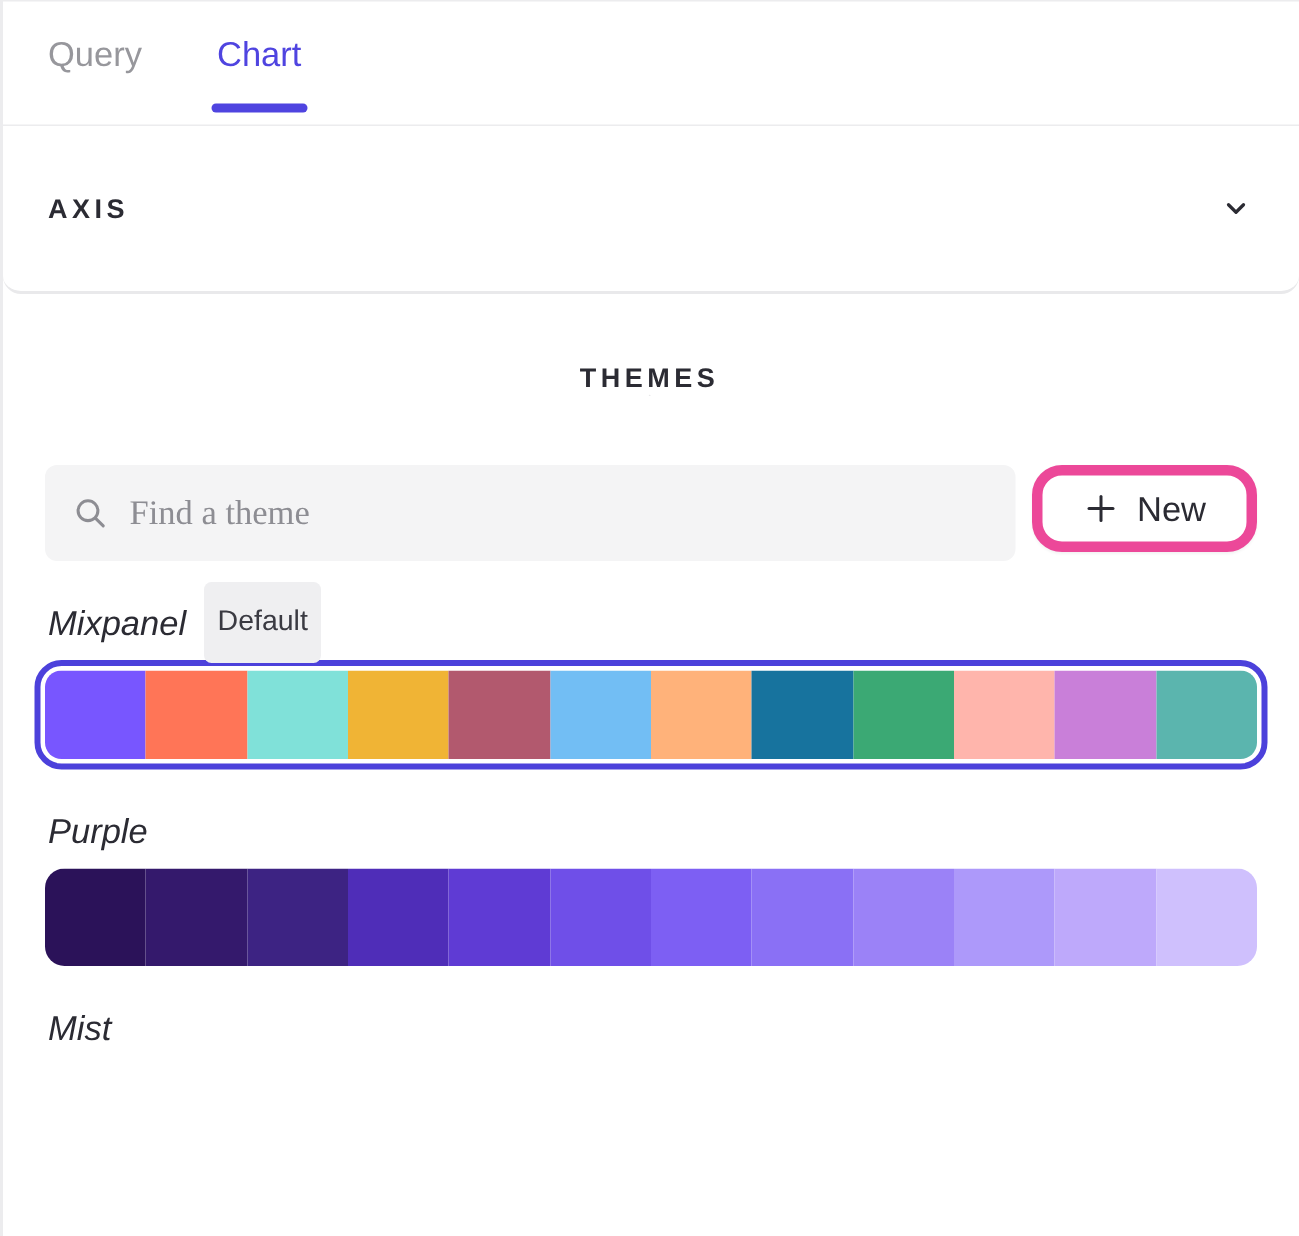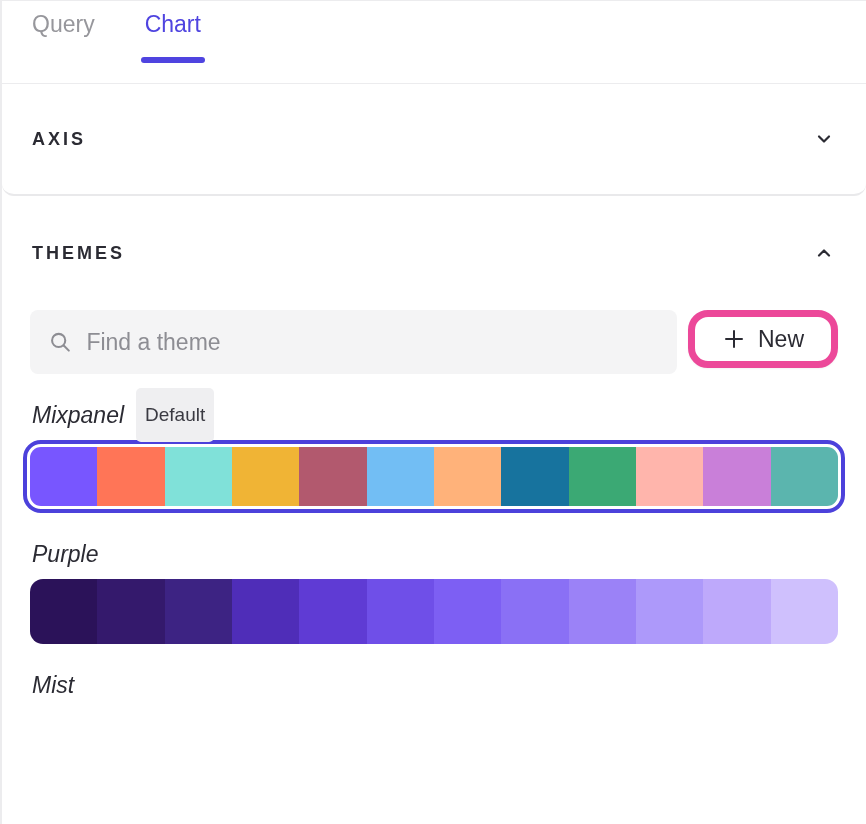--- a/index.html
+++ b/index.html
@@ -11,21 +11,21 @@
     border-top: 1px solid #ececee;
     overflow: hidden;
     color: var(--text, #2b2b33);
   }
 
   
   .tabbar {
     height: 83px;
     display: flex;
     align-items: flex-start;
-    padding: 10px 0 0 30px;
+    padding: 22px 0 0 30px;
     border-bottom: 1px solid #ececee;
     position: relative;
   }
   .tab {
     font-size: 23px;
     font-weight: 500;
     color: #97979c;
     margin-right: 50px;
     cursor: pointer;
     position: relative;
@@ -57,25 +57,25 @@
   }
   .section-header-label {
     font-size: 18px;
     font-weight: 700;
     letter-spacing: 3px;
     color: #2b2b33;
   }
   .themes-header {
     display: flex;
     align-items: center;
-    justify-content: space-between;
     padding: 0 32px 0 30px;
     margin-top: 46px;
     height: 22px;
     cursor: pointer;
+    flex-direction: column;
   }
   .chev { display: block; }
 
   
   .themes-body { padding: 0 28px; }
 
   .search-row {
     display: flex;
     margin-top: 46px;
     gap: 11px;
@@ -86,21 +86,21 @@
     background: #f4f4f5;
     border-radius: 8px;
     display: flex;
     align-items: center;
     padding: 0 18px;
   }
   .search-box input {
     border: none;
     outline: none;
     background: transparent;
-    font-family: Liberation Sans, sans-serif;
+    font-family: Liberation Serif, serif;
     font-size: 23px;
     color: #2b2b33;
     width: 100%;
     margin-left: 14px;
   }
   .search-box input::placeholder { color: #8d8d93; }
   .new-btn {
     width: 150px;
     height: 58px;
     background: #ffffff;

